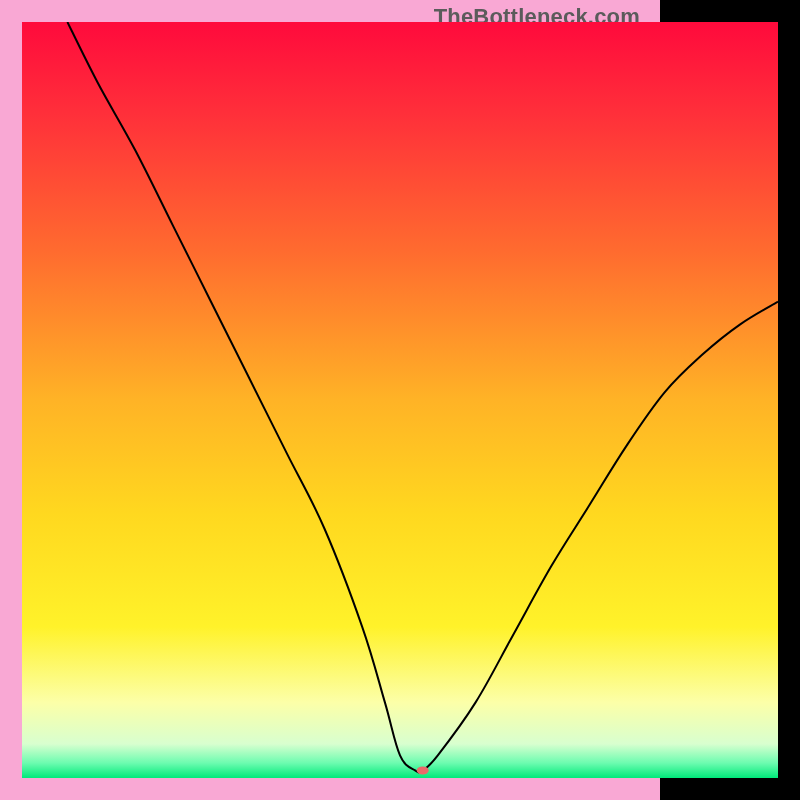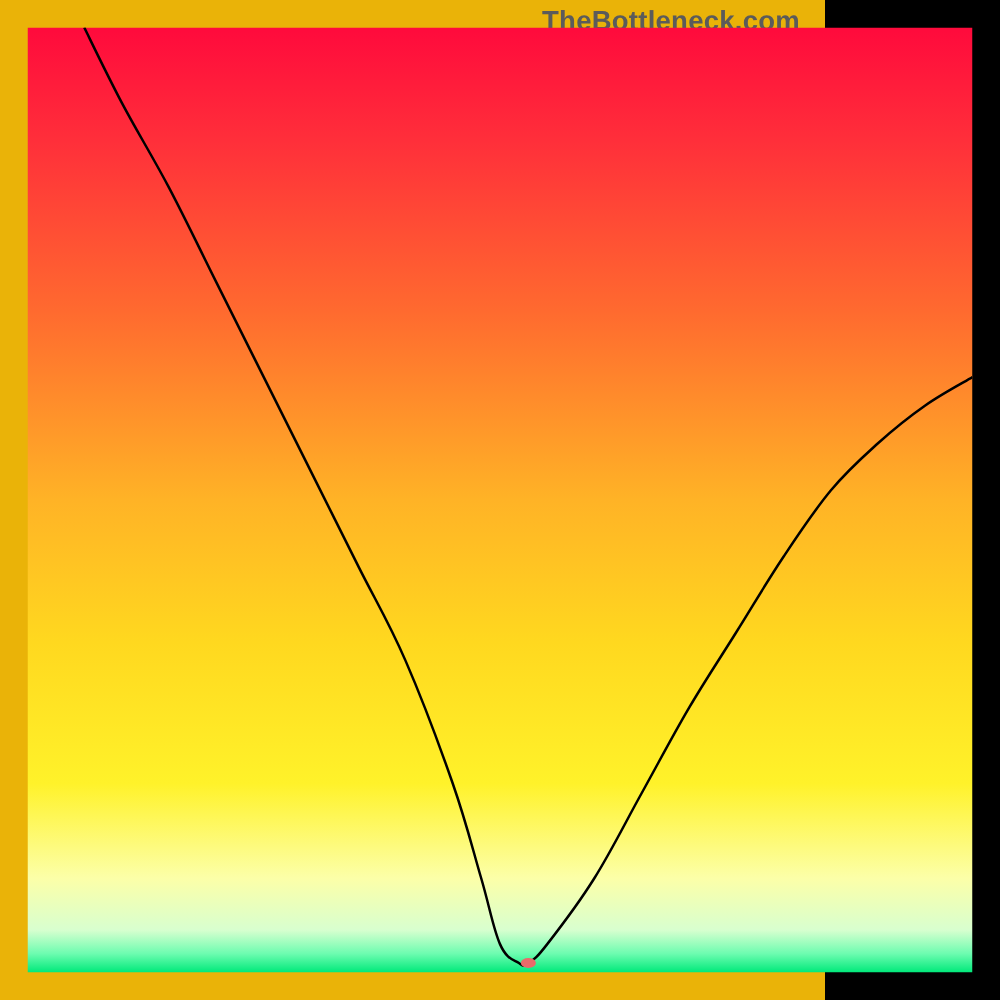--- a/index.html
+++ b/index.html
@@ -1,20 +1,20 @@
 <!DOCTYPE html>
 <html><head>
 <meta charset="utf-8">
 <style>
   * { margin: 0; padding: 0; box-sizing: border-box; }
   html, body { width: 800px; height: 800px; overflow: hidden; background: #000; }
   .frame {
     width: 660px;
     height: 800px;
-    background: #eab308;
+    background: #f9a8d4;
     position: relative;
   }
   .watermark {
     position: absolute;
     top: 4px;
     right: 20px;
     font-family: Arial, Helvetica, sans-serif;
     font-size: 22px;
     font-weight: 600;
     color: #5b5b5b;

